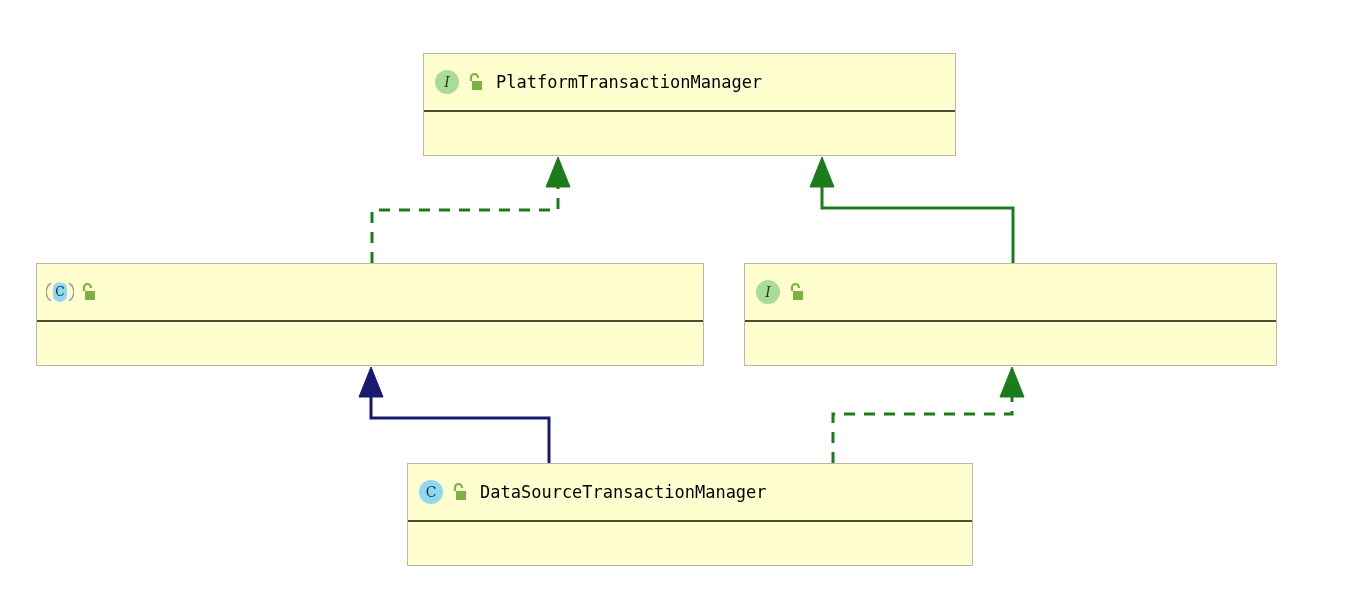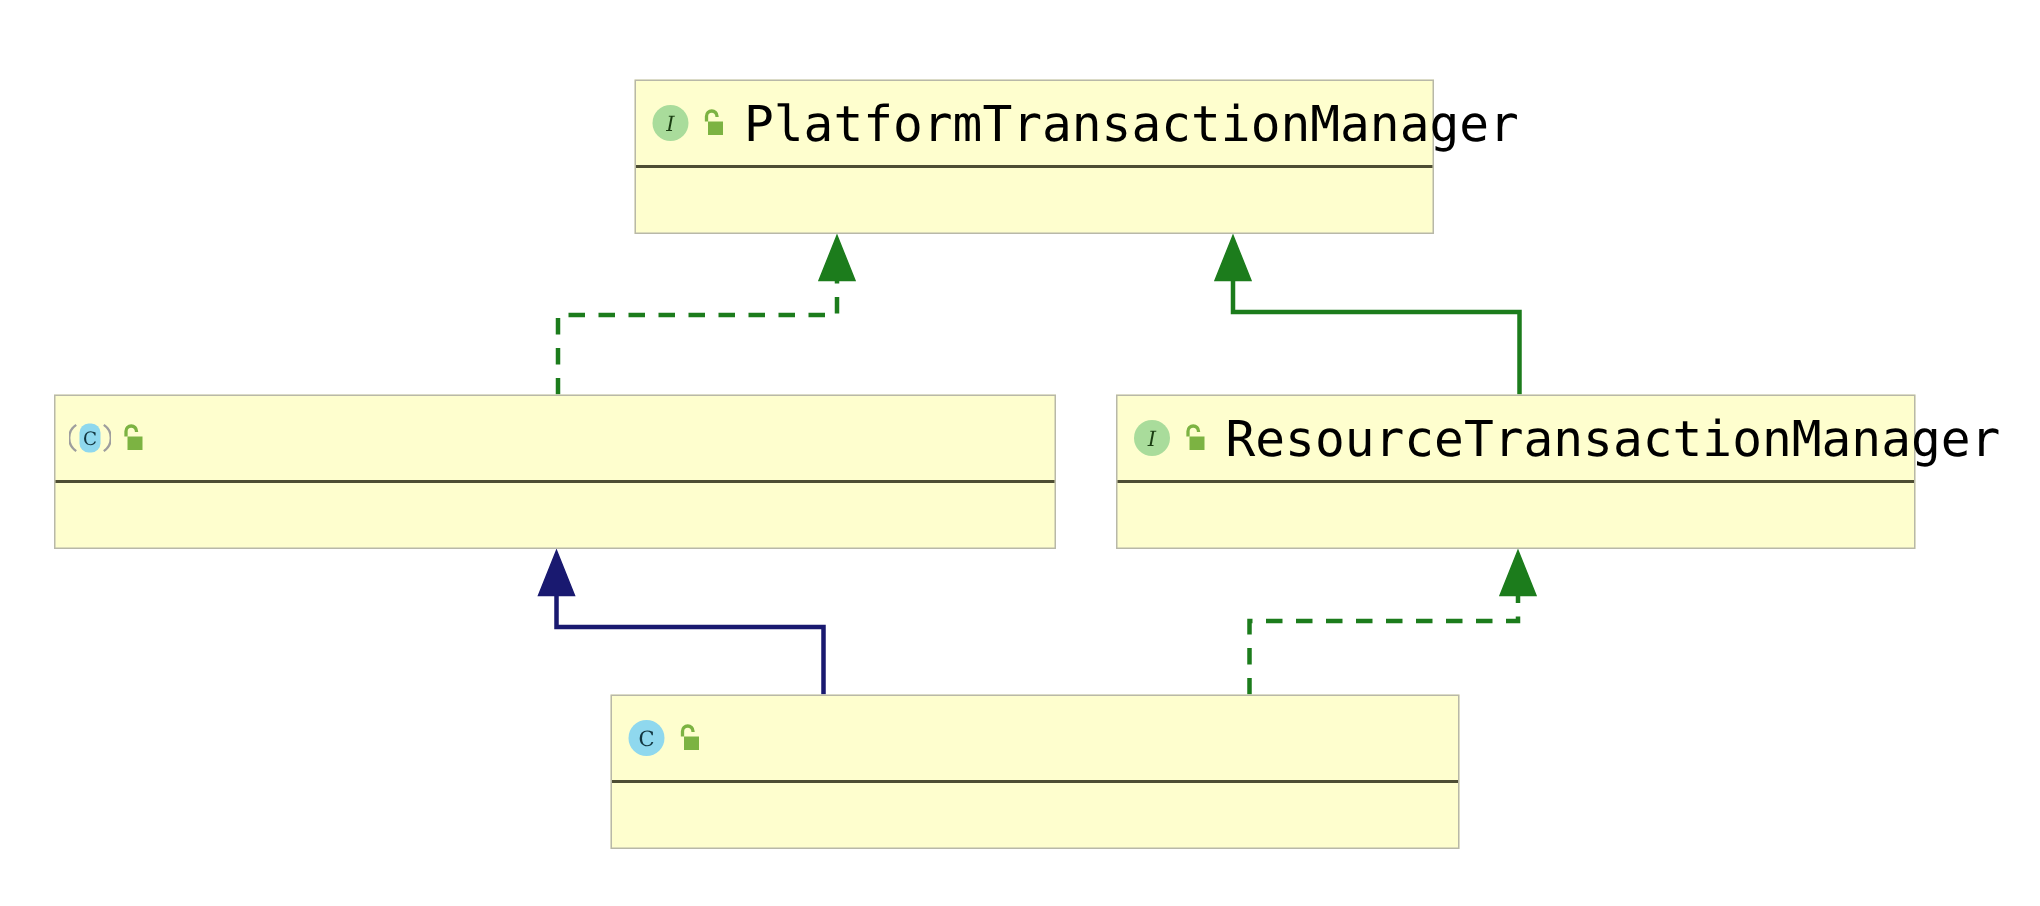--- a/index.html
+++ b/index.html
@@ -42,21 +42,21 @@
     padding: 0 14px 0 9px;
     border-bottom: 2px solid #4D4D33;
     white-space: nowrap;
   }
   .uml-body {
     box-sizing: border-box;
     height: 44px;
   }
   .uml-name {
     font-family: "DejaVu Sans Mono", monospace;
-    font-size: 33px;
+    font-size: 17px;
     color: #000000;
     letter-spacing: 0px;
     line-height: 1;
     margin-left: 12px;
   }
   
   .stereo {
     position: relative;
     flex: 0 0 auto;
     width: 28px;
@@ -152,36 +152,36 @@
           <circle cx="14" cy="14" r="12" fill="#A9DC9B"></circle>
           <text x="14" y="19" text-anchor="middle" font-family="DejaVu Serif, serif" font-size="14" font-style="italic" fill="#1A3D12">I</text>
         </svg>
       </span>
       <span class="lock">
         <svg width="18" height="20" viewBox="0 0 18 20">
           <path d="M5 9 V5.5 A3.5 3.5 0 0 1 12 5.5 V6" fill="none" stroke="#7CB342" stroke-width="2.2"></path>
           <rect x="6" y="9" width="10" height="9" fill="#7CB342"></rect>
         </svg>
       </span>
-      <span class="uml-name">ResourceTransactionManager</span>
     </div>
     <div class="uml-body"></div>
   </div>
 
   <div class="uml-class" style="left:407px; top:463px; width:566px; height:103px;">
     <div class="uml-header">
       <span class="stereo">
         <svg width="28" height="28" viewBox="0 0 28 28">
           <circle cx="14" cy="14" r="12" fill="#8FD8EE"></circle>
           <text x="14" y="19" text-anchor="middle" font-family="DejaVu Serif, serif" font-size="14" fill="#123640">C</text>
         </svg>
       </span>
       <span class="lock">
         <svg width="18" height="20" viewBox="0 0 18 20">
           <path d="M5 9 V5.5 A3.5 3.5 0 0 1 12 5.5 V6" fill="none" stroke="#7CB342" stroke-width="2.2"></path>
           <rect x="6" y="9" width="10" height="9" fill="#7CB342"></rect>
         </svg>
       </span>
+      <span class="uml-name">DataSourceTransactionManager</span>
     </div>
     <div class="uml-body"></div>
   </div>
 
 </div>
 
 </body></html>

